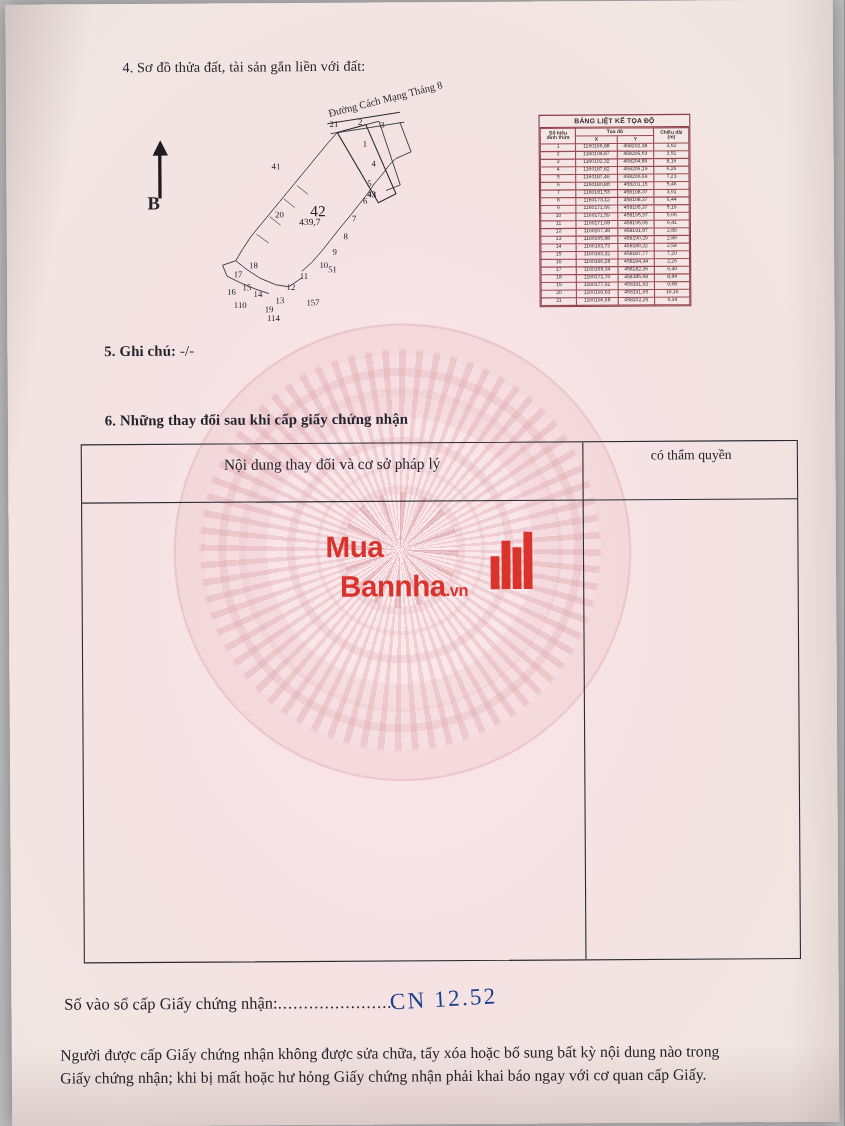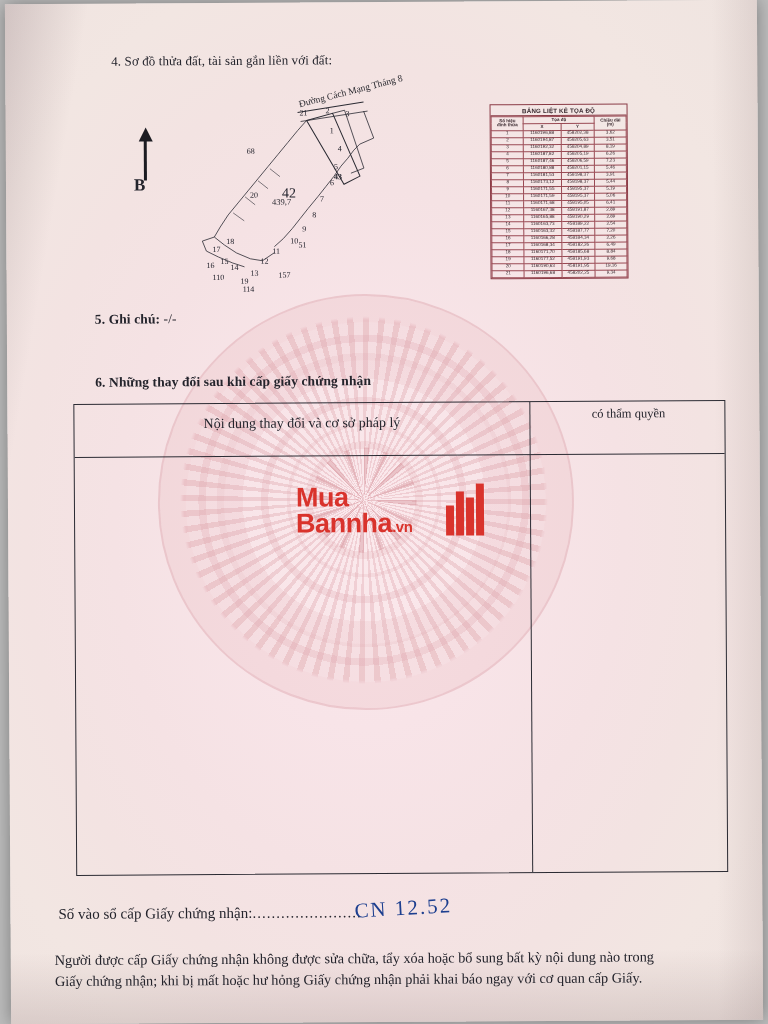--- a/index.html
+++ b/index.html
@@ -252,21 +252,21 @@
   .logo .lt1, .logo .lt2 {
     position: absolute;
     left: 0;
     font-family: "Liberation Sans", sans-serif;
     font-weight: 700;
     color: #d9332c;
     font-size: 27px;
     letter-spacing: -.5px;
   }
   .logo .lt1 { top: 2px; }
-  .logo .lt2 { top: 28px; }
+  .logo .lt2 { top: 38px; margin-left: 13px; }
   .logo .vn {
     color: #d9332c;
     font-size: 15px;
     font-weight: 700;
   }
   .logo .bars {
     position: absolute;
     right: 6px; top: 0;
     width: 44px; height: 56px;
   }
@@ -350,21 +350,21 @@
           <path d="M112,156 L122,164 L134,172 L148,178 L160,180 L172,172" fill="none" stroke="#2b2b33" stroke-width="0.8"></path>
           <path d="M100,160 L112,156" fill="none" stroke="#2b2b33" stroke-width="0.8"></path>
           <path d="M100,160 L104,170 L116,176 L130,182 L142,186" fill="none" stroke="#2b2b33" stroke-width="0.8"></path>
 
           <path d="M168,88 L178,96" fill="none" stroke="#2b2b33" stroke-width="0.6"></path>
           <path d="M156,100 L166,108" fill="none" stroke="#2b2b33" stroke-width="0.6"></path>
           <path d="M143,116 L153,124" fill="none" stroke="#2b2b33" stroke-width="0.6"></path>
           <path d="M131,132 L142,140" fill="none" stroke="#2b2b33" stroke-width="0.6"></path>
         </svg>
 
-        <div class="plot-num" style="left:145px; top:66px;">68</div>
+        <div class="plot-num" style="left:145px; top:66px;">41</div>
         <div class="plot-num" style="left:180px; top:105px; font-size:14px;">42</div>
         <div class="plot-area" style="left:170px; top:116px;">439,7</div>
         <div class="plot-num" style="left:232px; top:92px;font-weight:bold;">43</div>
         <div class="plot-num" style="left:196px; top:160px;">51</div>
         <div class="plot-num" style="left:176px; top:190px;">157</div>
         <div class="plot-num" style="left:140px; top:204px;">114</div>
         <div class="plot-num" style="left:110px; top:192px;">110</div>
 
         <div class="plot-num" style="left:198px; top:28px;">21</div>
         <div class="plot-num" style="left:224px; top:26px;">2</div>

